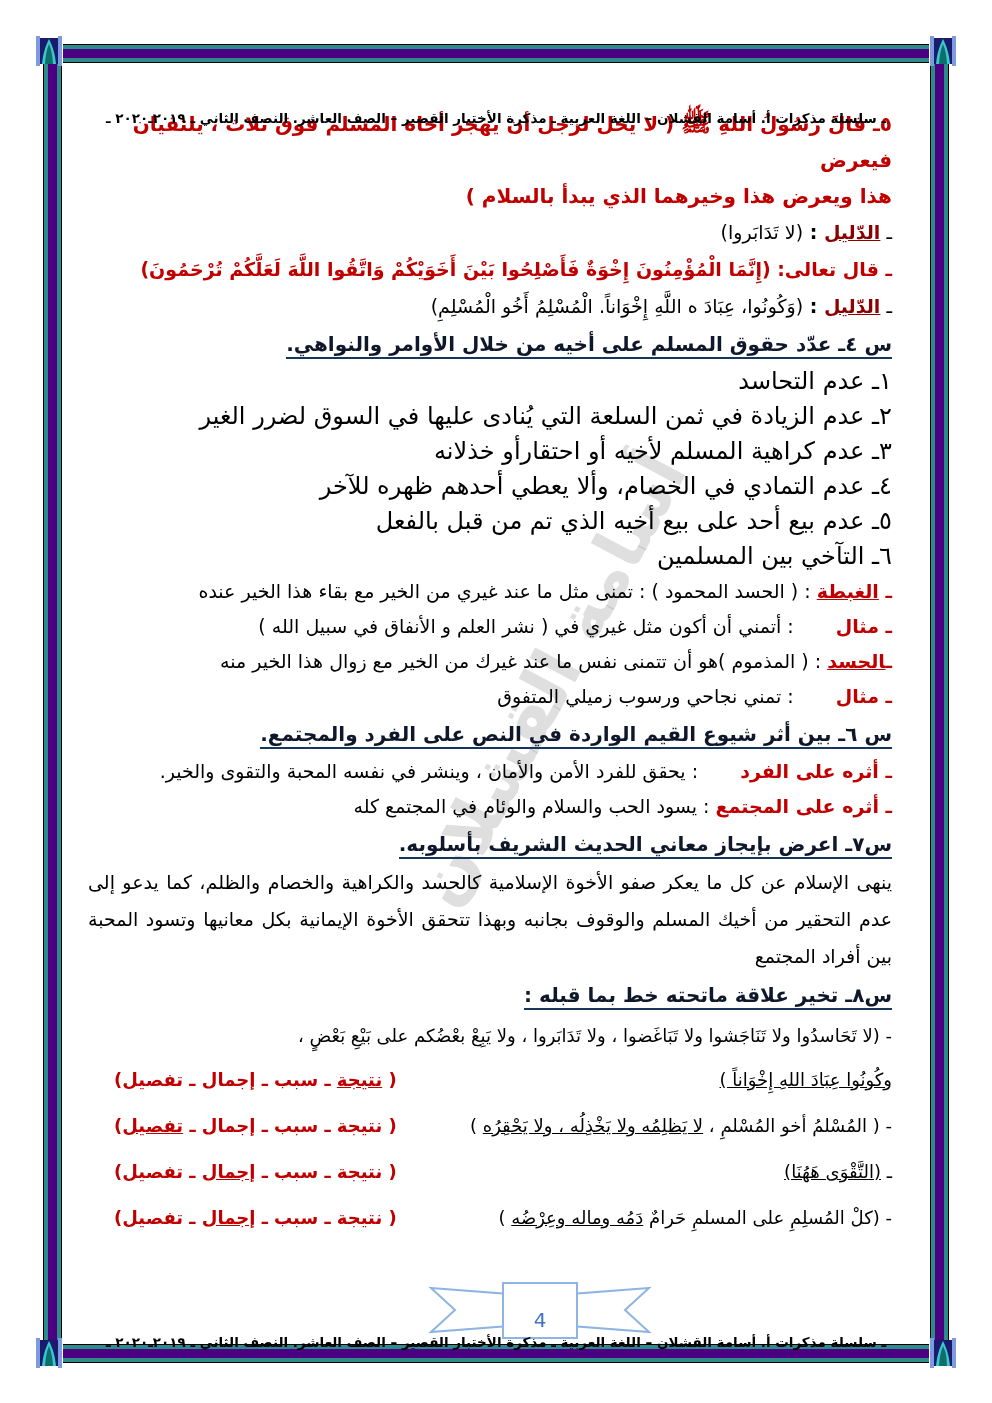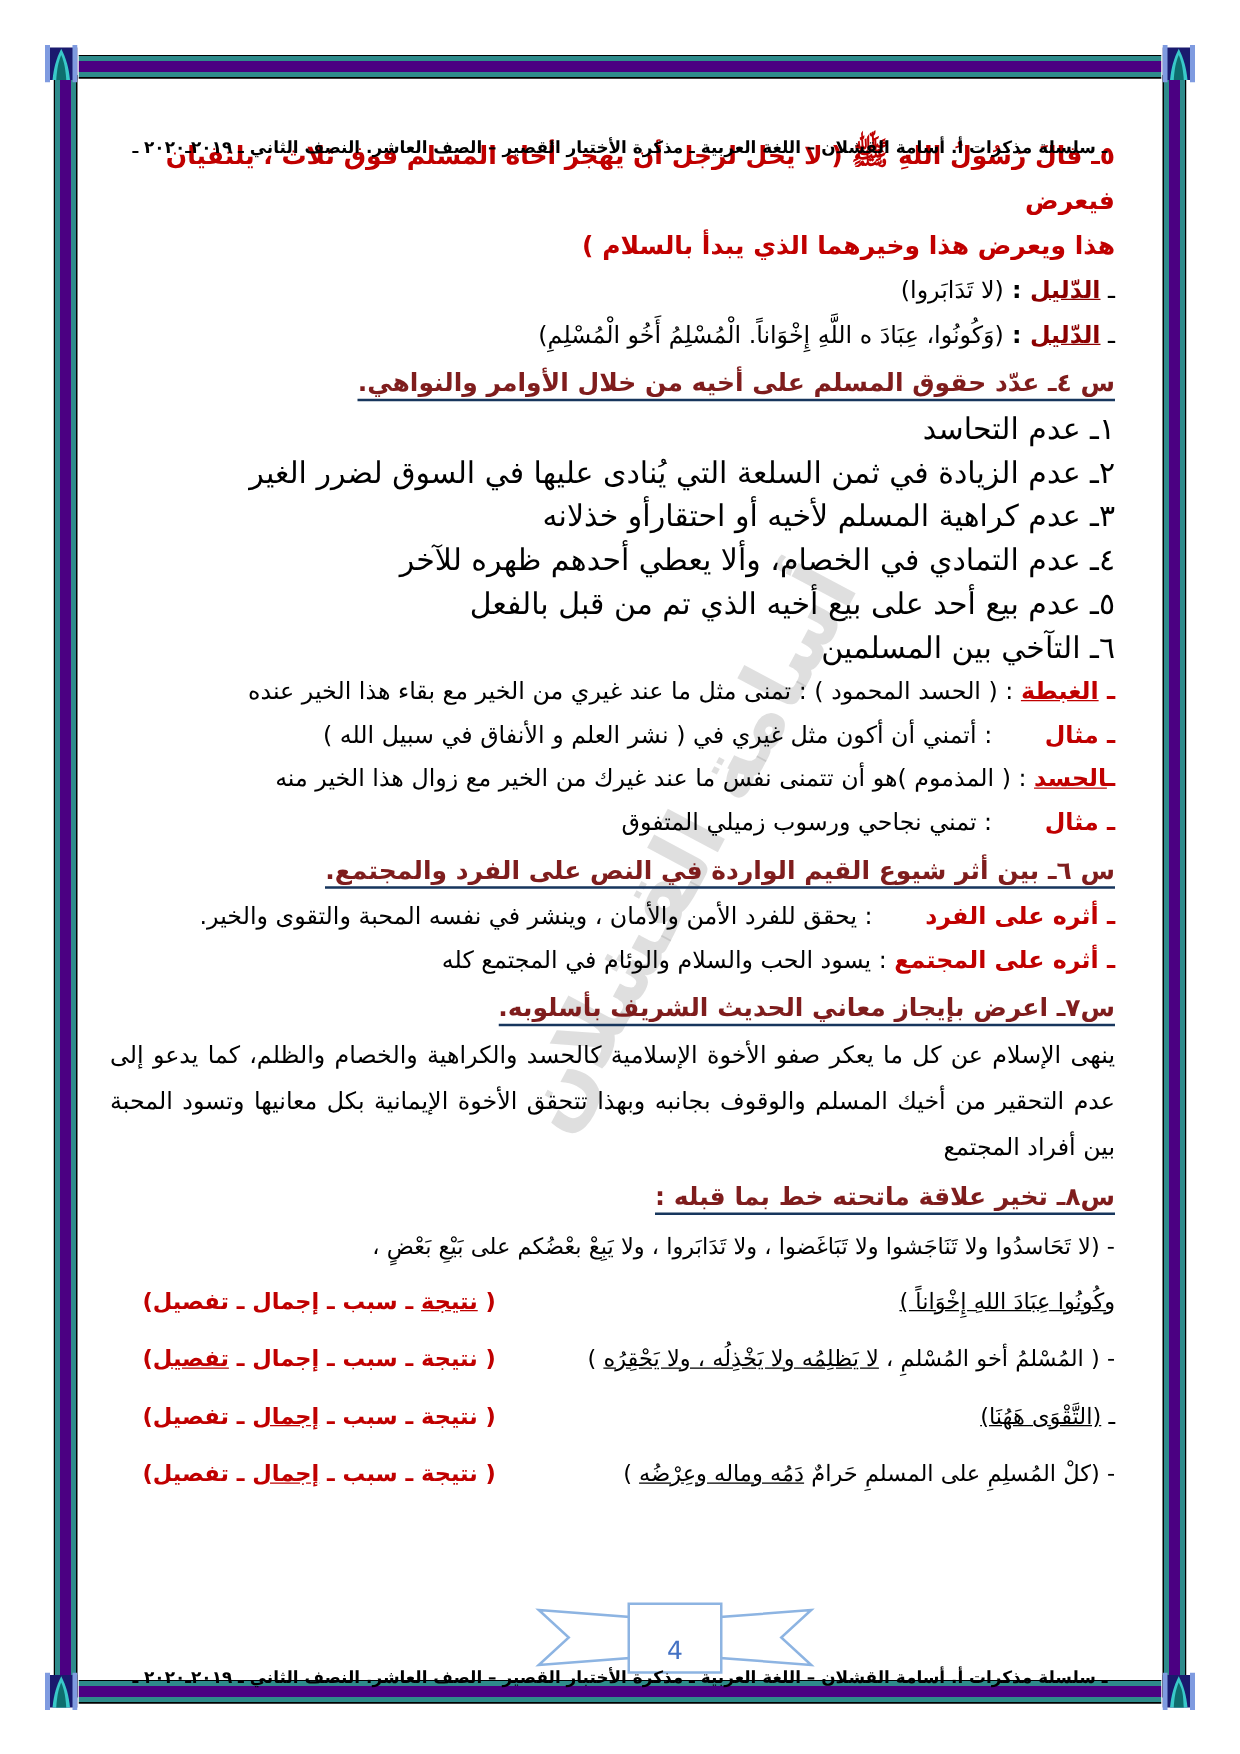--- a/index.html
+++ b/index.html
@@ -49,21 +49,21 @@
   }
   .maroon{color:#8B0000;}
   .b{font-weight:bold;}
   .u{text-decoration:underline;}
   .hadith{font-size:20px; font-weight:bold; color:#C00000; line-height:36px;}
   .hadith-l2{text-align:right;}
   .pbuh{font-size:25px; line-height:20px;}
   .line{font-size:19px; line-height:36px;}
   .lbl{font-weight:bold; font-size:19px; text-decoration:underline;}
   .verse{font-size:19px; font-weight:bold; color:#C00000; line-height:38px;}
-  .heading{font-size:20px; font-weight:bold; color:#7f1d1d; line-height:40px;}
+  .heading{font-size:20px; font-weight:bold; color:#0f172a; line-height:40px;}
   .heading .hu{border-bottom:2.5px solid #17365D; padding-bottom:1px;}
   .item{font-size:24px; line-height:35px;}
   .defrow{font-size:19px; line-height:35px;}
   .defrow .lab{color:#C00000; font-weight:bold;}
   .gap-l{padding-left:36px;}
   .para{font-size:19px; line-height:37px; text-align:justify;}
   .q8intro{font-size:18px; line-height:42px;}
   .q8row{
     display:flex; justify-content:space-between; align-items:baseline;
     font-size:18px; line-height:46px;
@@ -126,20 +126,21 @@
 
     <div class="hadith">
       <span>٥ـ</span><span> قالَ رَسُولُ اللهِ </span><span class="pbuh">ﷺ</span><span> ( لا يحل لرجل أن يهجر أخاه المسلم فوق ثلاث ، يلتقيان فيعرض</span>
     </div>
     <div class="hadith hadith-l2">هذا ويعرض هذا وخيرهما الذي يبدأ بالسلام )</div>
 
     <div class="line">
       <span>ـ </span><span class="lbl maroon">الدّليل</span><span class="b"> :  </span><span>(لا تَدَابَروا)</span>
     </div>
 
+    <div class="verse">ـ قال تعالى: (إِنَّمَا الْمُؤْمِنُونَ إِخْوَةٌ فَأَصْلِحُوا بَيْنَ أَخَوَيْكُمْ وَاتَّقُوا اللَّهَ لَعَلَّكُمْ تُرْحَمُونَ)</div>
 
     <div class="line">
       <span>ـ </span><span class="lbl maroon">الدّليل</span><span class="b"> :  </span><span>(وَكُونُوا، عِبَادَ ه اللَّهِ إِخْوَاناً. الْمُسْلِمُ أَخُو الْمُسْلِمِ)</span>
     </div>
 
     <div class="heading"><span class="hu">س ٤ـ  عدّد حقوق المسلم على أخيه من خلال الأوامر والنواهي.</span></div>
     <div class="item">١ـ عدم التحاسد</div>
     <div class="item">٢ـ عدم الزيادة  في ثمن السلعة التي يُنادى عليها في السوق لضرر الغير</div>
     <div class="item">٣ـ عدم  كراهية المسلم لأخيه أو احتقارأو خذلانه</div>
     <div class="item">٤ـ عدم التمادي في الخصام، وألا يعطي أحدهم ظهره للآخر</div>

